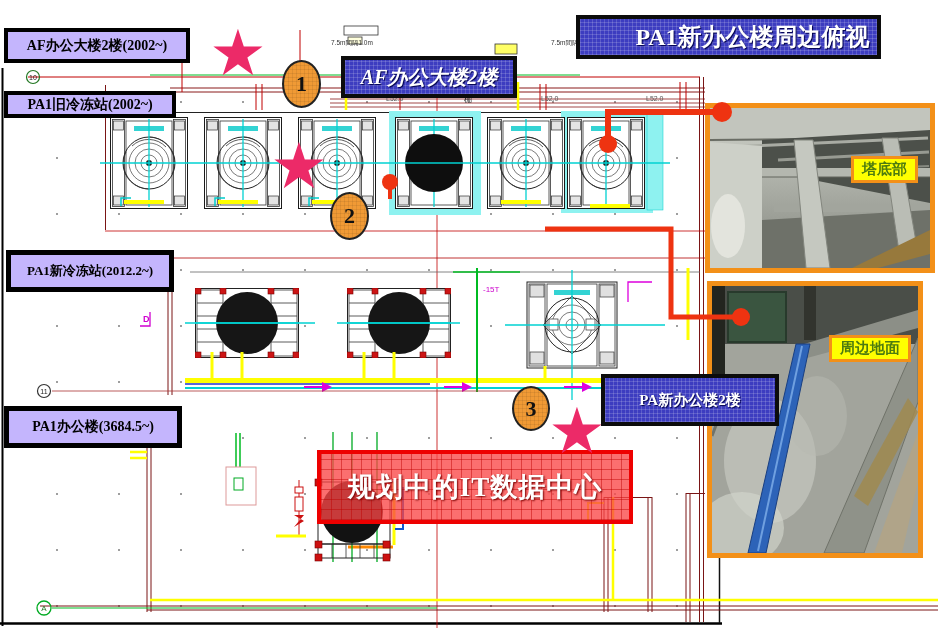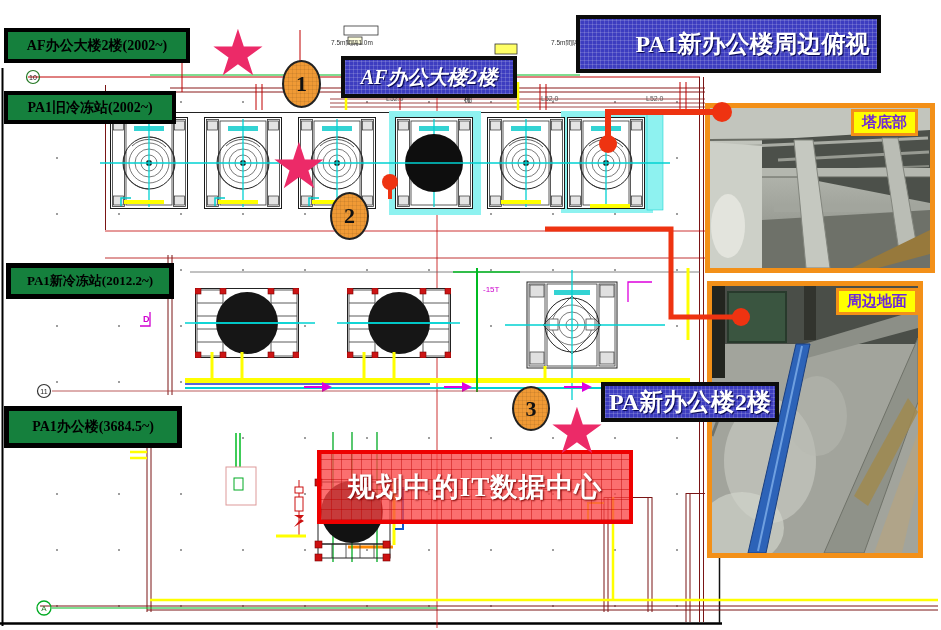--- a/index.html
+++ b/index.html
@@ -4,21 +4,21 @@
 <style>
   html,body{margin:0;padding:0;background:#fff;}
   #stage{position:relative;width:941px;height:630px;background:#ffffff;overflow:hidden;
          font-family:"Liberation Serif", serif;}
   
   #dotgrid{position:absolute;left:8px;top:62px;width:694px;height:556px;
     background-image:radial-gradient(circle,#8d8d8d 0.9px,transparent 1.1px);
     background-size:62px 56px;background-position:18px 12px;opacity:.85;}
   svg{position:absolute;left:0;top:0;}
   
-  .lbl-yellow{position:absolute;box-sizing:border-box;background:#15803d;border:4px solid #000;
+  .lbl-yellow{position:absolute;box-sizing:border-box;background:#c4b5fd;border:4px solid #000;
     color:#000;font-weight:bold;display:flex;align-items:center;justify-content:center;
     font-size:14px;white-space:nowrap;z-index:6;}
   
   .lbl-blue{position:absolute;box-sizing:border-box;border:4px solid #0c0c0c;color:#fff;
     font-weight:bold;display:flex;align-items:center;justify-content:center;white-space:nowrap;
     background-color:#3d3dc0;
     background-image:repeating-linear-gradient(0deg,rgba(255,255,255,.16) 0 1px,transparent 1px 4px),
                      repeating-linear-gradient(90deg,rgba(255,255,255,.16) 0 1px,transparent 1px 4px);
     text-shadow:1px 1px 1px #00004a;z-index:6;}
   
@@ -35,21 +35,21 @@
                      repeating-linear-gradient(90deg,rgba(0,0,0,.07) 0 1px,transparent 1px 4px);
     color:#111;font-weight:bold;font-size:22px;display:flex;align-items:center;justify-content:center;
     z-index:7;}
   .star{position:absolute;color:#ec2a68;font-size:64px;line-height:68px;width:68px;height:68px;
     text-align:center;z-index:7;font-family:"DejaVu Sans",sans-serif;}
   
   .photo{position:absolute;box-sizing:border-box;border:5px solid #f39018;background:#9a9d95;
     z-index:4;overflow:visible;}
   .photo .inner{position:absolute;left:0;top:0;width:100%;height:100%;overflow:hidden;}
   .phototag{position:absolute;box-sizing:border-box;background:#ffff00;border:3px solid #f39018;
-    color:#6d28d9;font-weight:bold;font-size:15px;padding:1px 8px;white-space:nowrap;z-index:8;}
+    color:#4d7c0f;font-weight:bold;font-size:15px;padding:1px 8px;white-space:nowrap;z-index:8;margin-top:47px;}
   .cadtext{font-family:"Liberation Sans",sans-serif;}
 </style>
 </head>
 <body>
 
 <div id="stage">
 
   <div id="dotgrid"></div>
 
   <svg width="941" height="630" viewBox="0 0 941 630" style="z-index:2">
@@ -356,45 +356,45 @@
         <ellipse cx="30" cy="242" rx="42" ry="36" fill="#d3d5cd" opacity="0.65"></ellipse>
         <ellipse cx="105" cy="130" rx="30" ry="40" fill="#b8bab2" opacity="0.5"></ellipse>
         <polygon points="112,267 206,52 206,116 152,267" fill="#8f9289" stroke="#6f7269"></polygon>
         <polygon points="142,210 196,112 206,126 156,220" fill="#a08a50" opacity="0.85"></polygon>
         <polygon points="162,267 206,146 206,196 190,267" fill="#b0a489"></polygon>
         <polygon points="84,58 98,58 54,267 36,267" fill="#2d63b8" stroke="#1a3f80"></polygon>
         <line x1="90" y1="60" x2="46" y2="265" stroke="#6fa0e0" stroke-width="2"></line>
         <line x1="20" y1="96" x2="0" y2="150" stroke="#70736b" stroke-width="3"></line>
       </svg>
     </div>
-    <div class="phototag" style="top:2px;right:0;">周边地面</div>
+    <div class="phototag" style="top:2px;right:7px;">周边地面</div>
   </div>
 
   <svg width="941" height="630" viewBox="0 0 941 630" style="z-index:5">
     <g stroke="#ee3311" fill="none">
       <path d="M608,144 V112 H722" stroke-width="6"></path>
       <path d="M545,229 H671 V317 H741" stroke-width="5"></path>
       <line x1="390" y1="183" x2="390" y2="199" stroke-width="4"></line>
     </g>
     <g fill="#ee3311">
       <circle cx="608" cy="144" r="9"></circle>
       <circle cx="722" cy="112" r="10"></circle>
       <circle cx="741" cy="317" r="9"></circle>
       <circle cx="390" cy="182" r="8"></circle>
     </g>
   </svg>
 
   <div class="lbl-yellow" style="left:4px;top:28px;width:186px;height:35px;">AF办公大楼2楼(2002~)</div>
-  <div class="lbl-yellow" style="left:4px;top:91px;width:172px;height:33px;">PA1旧冷冻站(2002~)</div>
-  <div class="lbl-yellow" style="left:6px;top:263px;width:168px;height:36px;border-width:5px;font-size:13px;">PA1新冷冻站(2012.2~)</div>
+  <div class="lbl-yellow" style="left:4px;top:91px;width:172px;height:27px;">PA1旧冷冻站(2002~)</div>
+  <div class="lbl-yellow" style="left:6px;top:250px;width:168px;height:42px;border-width:5px;font-size:13px;">PA1新冷冻站(2012.2~)</div>
   <div class="lbl-yellow" style="left:4px;top:406px;width:178px;height:42px;border-width:5px;">PA1办公楼(3684.5~)</div>
 
   <div class="lbl-blue" style="left:341px;top:56px;width:176px;height:42px;font-size:20px;font-style:italic;">AF办公大楼2楼</div>
-  <div class="lbl-blue" style="left:576px;top:15px;width:305px;height:58px;font-size:24px;padding-left:48px;">PA1新办公楼周边俯视</div>
-  <div class="lbl-blue" style="left:601px;top:382px;width:178px;height:40px;font-size:24px;z-index:8;">PA新办公楼2楼</div>
+  <div class="lbl-blue" style="left:576px;top:15px;width:305px;height:44px;font-size:24px;padding-left:48px;">PA1新办公楼周边俯视</div>
+  <div class="lbl-blue" style="left:601px;top:374px;width:178px;height:52px;font-size:15px;z-index:8;">PA新办公楼2楼</div>
 
   <div class="banner" style="left:317px;top:405px;width:316px;height:74px;margin-top:45px;">规划中的IT数据中心</div>
 
   <div class="numcircle" style="left:282px;top:60px;width:39px;height:48px;">1</div>
   <div class="numcircle" style="left:330px;top:192px;width:39px;height:48px;">2</div>
   <div class="numcircle" style="left:512px;top:386px;width:38px;height:45px;">3</div>
 
   <div class="star" style="left:204px;top:19px;">★</div>
   <div class="star" style="left:265px;top:132px;">★</div>
   <div class="star" style="left:543px;top:397px;">★</div>

